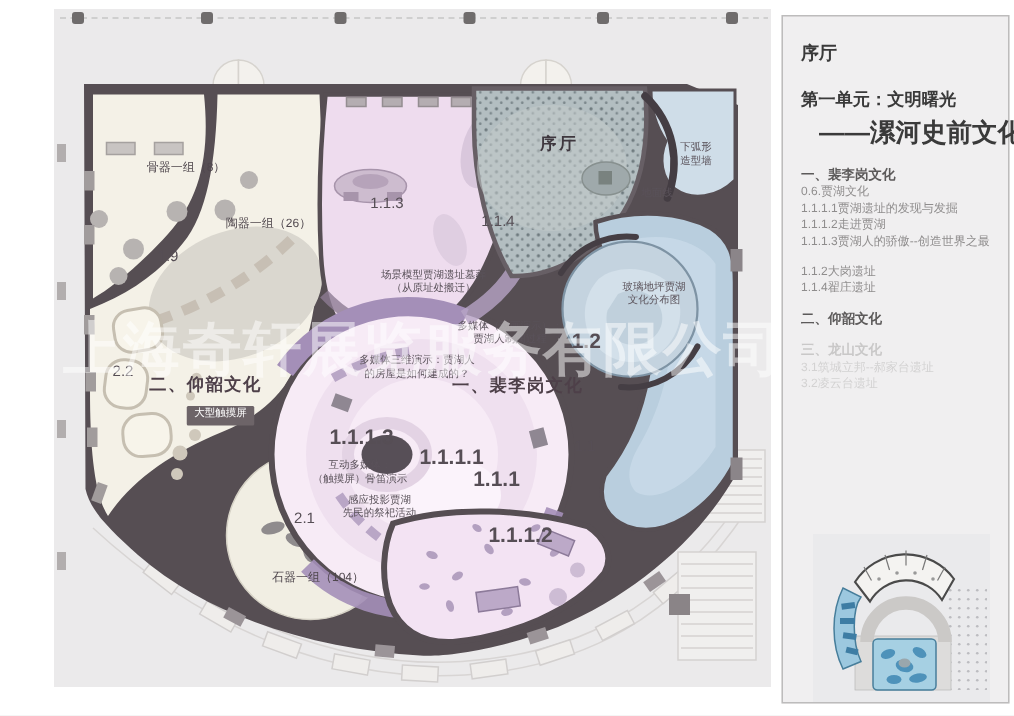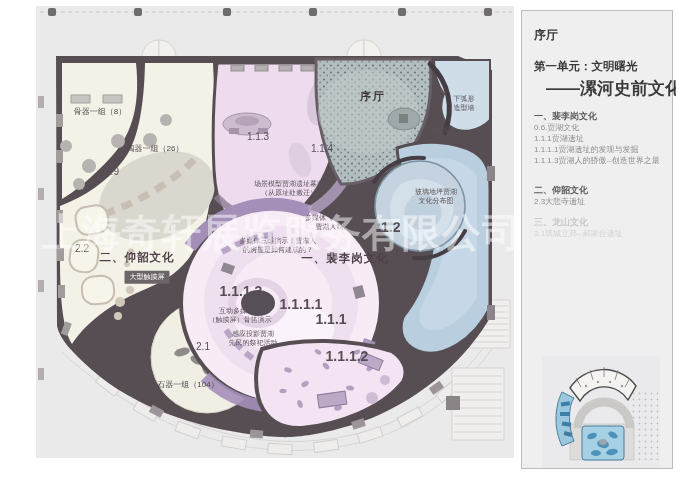--- a/index.html
+++ b/index.html
@@ -6,21 +6,21 @@
   body{
     width:676px;height:477px;position:relative;overflow:hidden;
     background:#ffffff;
     font-family:"Liberation Sans","DejaVu Sans",sans-serif;
     color:#4a444a;
   }
   
   .plan-area{position:absolute;left:0;top:0;width:520px;height:477px;}
   .plan-area svg{position:absolute;left:0;top:0;}
   .pl{position:absolute;transform:translate(-50%,-50%);white-space:pre-line;text-align:center;line-height:1.25;pointer-events:none;}
-  .pl-lab{font-size:8px;color:#4f474d;}
+  .pl-lab{font-size:8px;color:#4f474d;margin-left:24px;}
   .pl-s{font-size:7px;color:#5a525a;}
   .pl-z{font-size:10px;color:#564e55;}
   .pl-zs{font-size:14px;color:#564e55;font-weight:bold;}
   .pl-sec{font-size:11.5px;font-weight:bold;color:#4e4049;letter-spacing:1px;white-space:nowrap;}
   .pl-hall{font-size:11px;font-weight:bold;color:#3e373e;letter-spacing:2px;}
   .pl-chip{font-size:7px;color:#ffffff;background:#6d6468;padding:2px 5px;border-radius:1px;}
   .watermark{
     position:absolute;left:42px;top:206px;width:476px;height:58px;
     font-size:39px;font-weight:bold;letter-spacing:1px;white-space:nowrap;overflow:hidden;
     color:rgba(255,255,255,0.5);pointer-events:none;
@@ -266,21 +266,21 @@
 
   <div class="pl pl-lab" style="left:100px;top:112px">骨器一组（8）</div>
   <div class="pl pl-lab" style="left:155px;top:149px">陶器一组（26）</div>
   <div class="pl pl-z" style="left:112px;top:172px">1.9</div>
   <div class="pl pl-z" style="left:82px;top:249px">2.2</div>
   <div class="pl pl-sec" style="left:137px;top:257px">二、仰韶文化</div>
   <div class="pl pl-chip" style="left:147px;top:277px">大型触摸屏</div>
   <div class="pl pl-z" style="left:203px;top:347px">2.1</div>
   <div class="pl pl-lab" style="left:188px;top:385px">石器一组（104）</div>
   <div class="pl pl-z" style="left:258px;top:137px">1.1.3</div>
-  <div class="pl pl-z" style="left:322px;top:149px">1.1.4</div>
+  <div class="pl pl-z" style="left:332px;top:149px">1.1.4</div>
   <div class="pl pl-s" style="left:289px;top:189px">场景模型贾湖遗址墓葬
 （从原址处搬迁）</div>
   <div class="pl pl-s" style="left:340px;top:223px">多媒体（动画演示）：
 贾湖人制陶过程</div>
   <div class="pl pl-zs" style="left:385px;top:228px">1.1.2</div>
   <div class="pl pl-s" style="left:278px;top:246px">多媒体三维演示：贾湖人
 的房屋是如何建成的？</div>
   <div class="pl pl-sec" style="left:345px;top:258px">一、裴李岗文化</div>
   <div class="pl pl-zs" style="left:241px;top:292px">1.1.1.3</div>
   <div class="pl pl-s" style="left:240px;top:316px">互动多媒体：
@@ -302,29 +302,31 @@
 </div>
 
 <div class="sidebar">
   <div class="sb-hall">序厅</div>
   <div class="sb-unit1">第一单元：文明曙光</div>
   <div class="sb-unit2"><span>——漯河史前文化</span><span class="paren">（一）</span></div>
 
   <div class="sb-list">
     <div class="sb-h">一、裴李岗文化</div>
     <div class="sb-i">0.6.贾湖文化</div>
-    <div class="sb-i">1.1.1贾湖遗址</div>
     <div class="sb-i">1.1.1.1贾湖遗址的发现与发掘</div>
+    <div class="sb-i">1.1.1.2走进贾湖</div>
     <div class="sb-i">1.1.1.3贾湖人的骄傲--创造世界之最</div>
     <div class="sb-gap"></div>
+    <div class="sb-i">1.1.2大岗遗址</div>
+    <div class="sb-i">1.1.4翟庄遗址</div>
     <div class="sb-h">二、仰韶文化</div>
-    <div class="sb-i">2.3大悲寺遗址</div>
     <div class="sb-muted">
       <div class="sb-h">三、龙山文化</div>
       <div class="sb-i">3.1筑城立邦--郝家台遗址</div>
+      <div class="sb-i">3.2凌云台遗址</div>
     </div>
   </div>
 
   <div class="sb-floor">2F</div>
 
   <svg class="minimap" width="118" height="112" viewBox="0 0 118 112">
     <defs>
       <pattern id="mg" width="6" height="6" patternUnits="userSpaceOnUse">
         <circle cx="1.5" cy="1.5" r="0.9" fill="#bcbcc0"></circle>
       </pattern>

